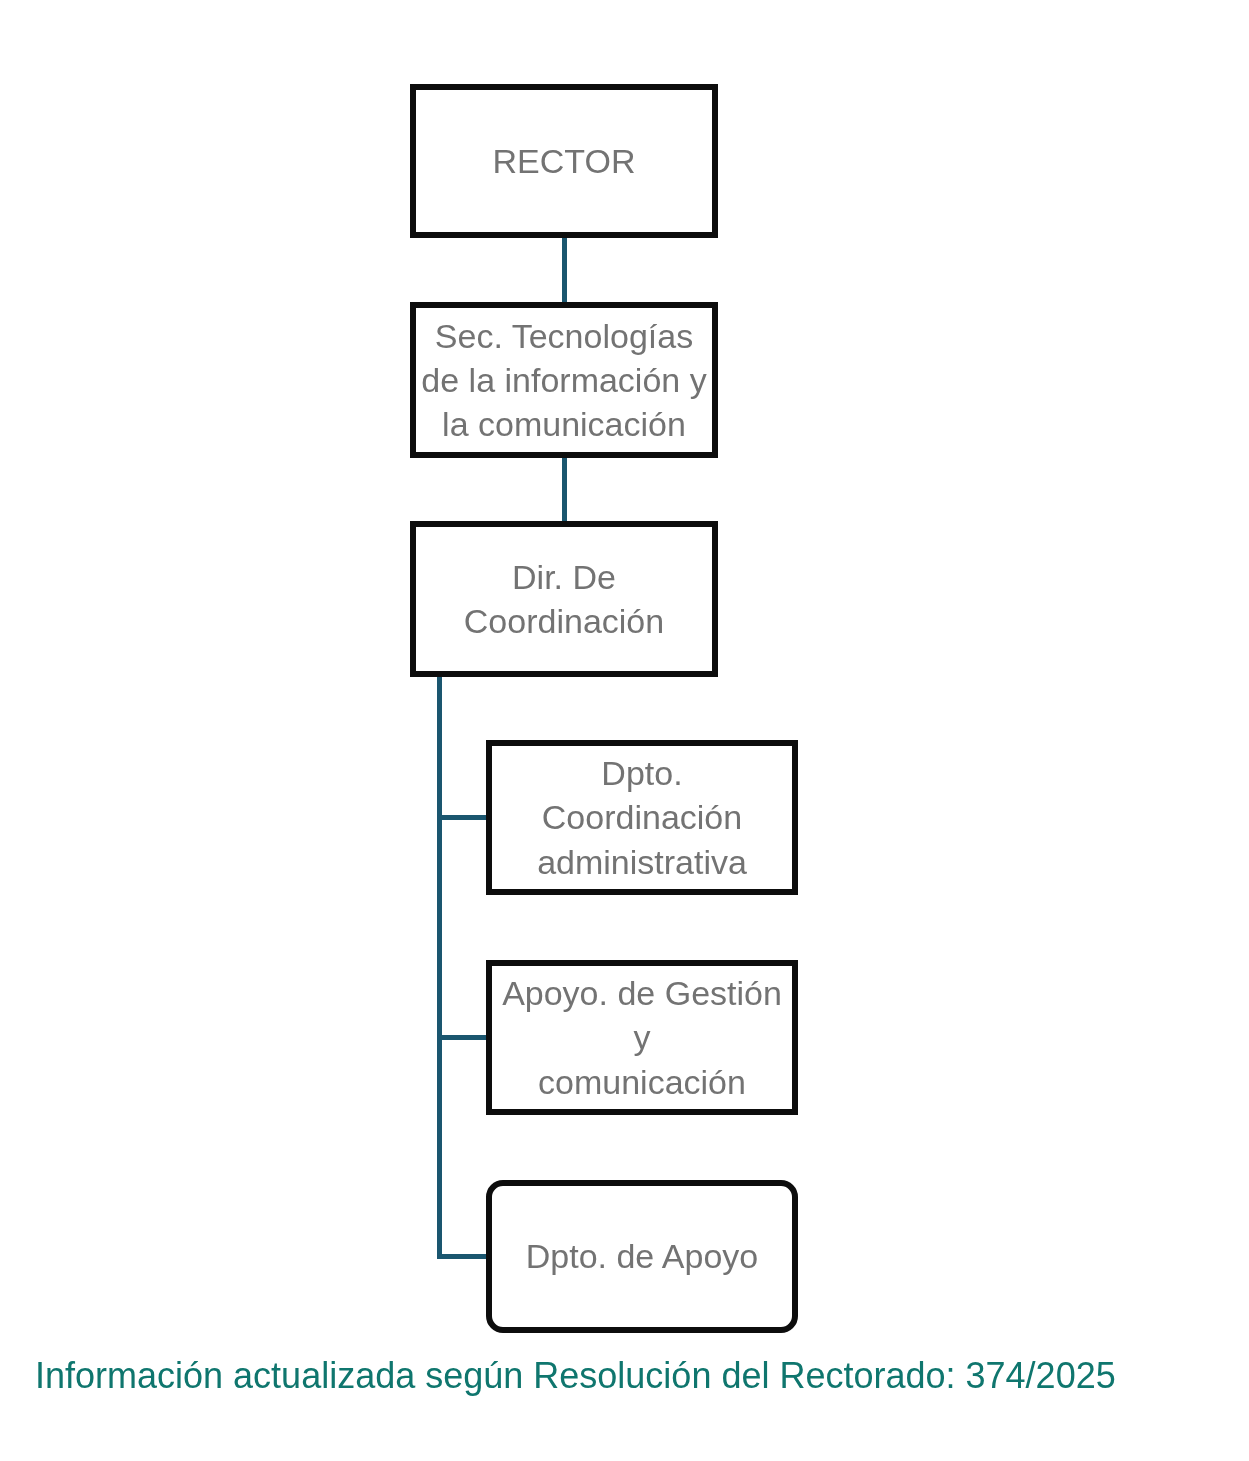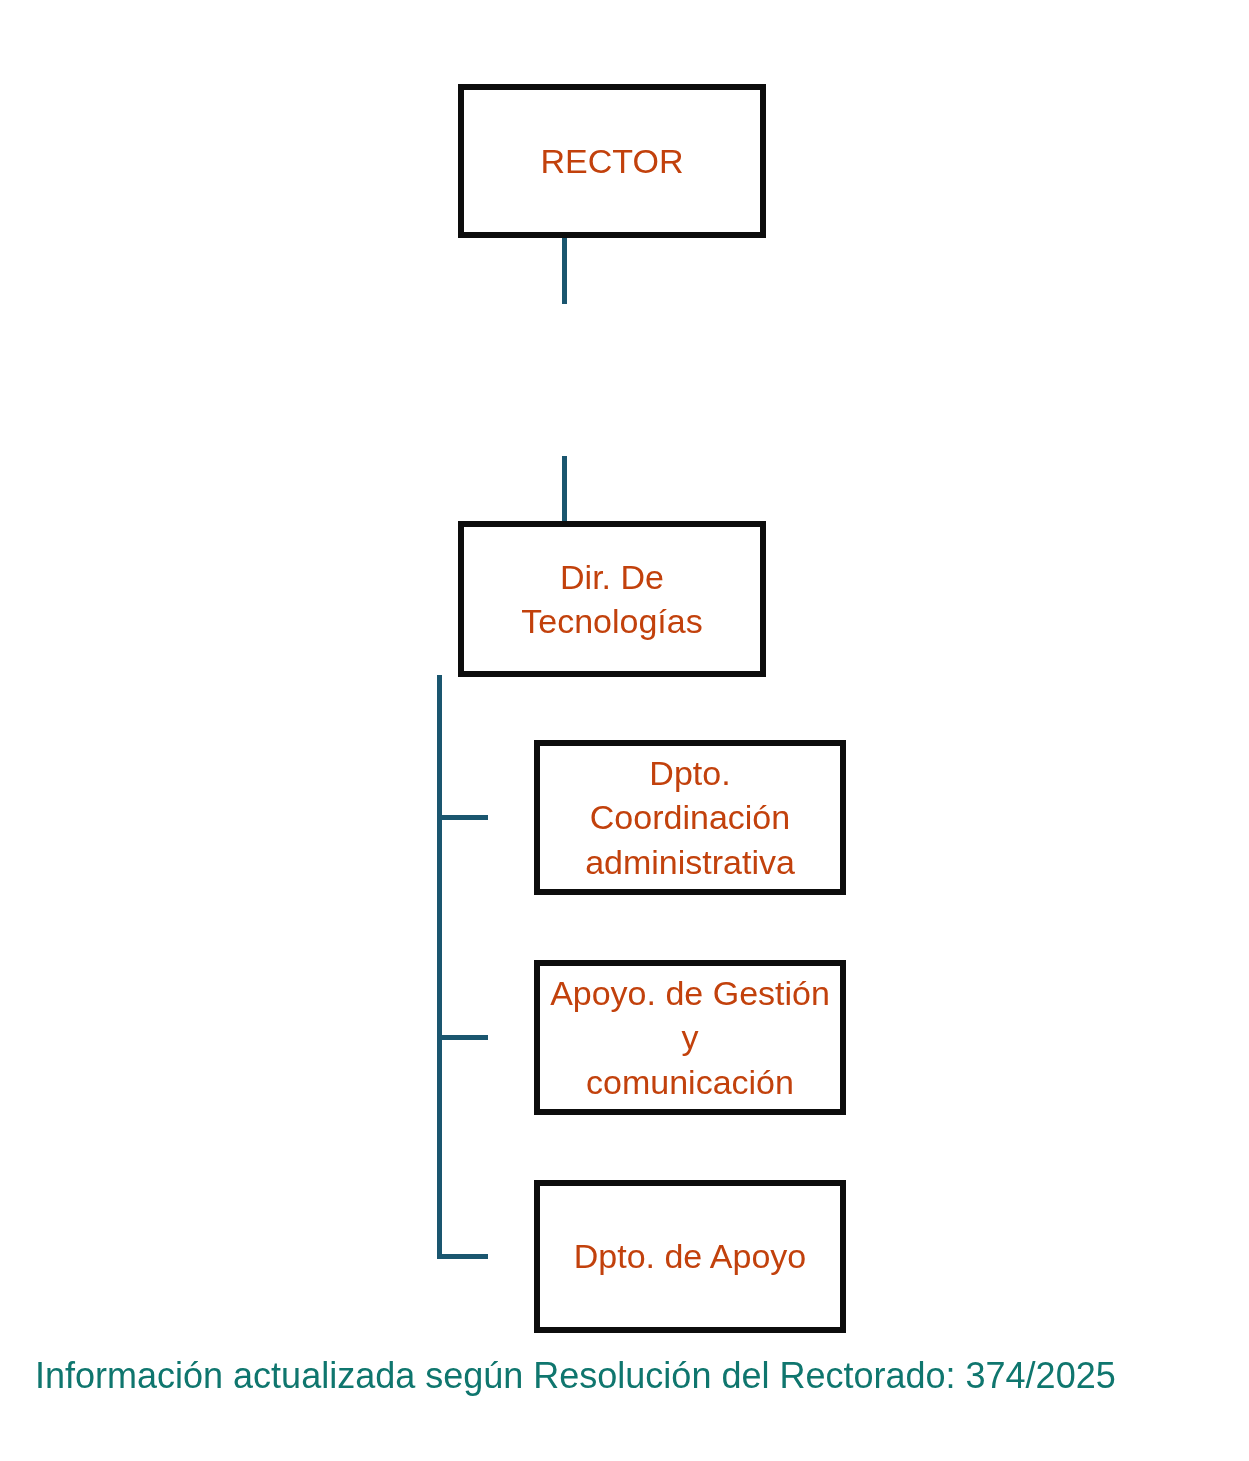--- a/index.html
+++ b/index.html
@@ -19,37 +19,36 @@
     position: absolute;
     box-sizing: border-box;
     border: 6px solid #0d0d0d;
     background: #ffffff;
     display: flex;
     align-items: center;
     justify-content: center;
     text-align: center;
     font-size: 34px;
     line-height: 1.3;
-    color: #c2410c;
+    color: #737373;
     white-space: pre-line;
     z-index: 2;
-    margin-left: 48px;
   }
   .connector {
     position: absolute;
     background: #1a566f;
     z-index: 1;
   }
   
   .n1 { left: 410px; top: 84px;  width: 308px; height: 154px; }
   .n2 { left: 410px; top: 302px; width: 308px; height: 156px; }
   .n3 { left: 410px; top: 521px; width: 308px; height: 156px; }
   .n4 { left: 486px; top: 740px;  width: 312px; height: 155px; }
   .n5 { left: 486px; top: 960px;  width: 312px; height: 155px; }
-  .n6 { left: 486px; top: 1180px; width: 312px; height: 153px; }
+  .n6 { left: 486px; top: 1180px; width: 312px; height: 153px; border-radius: 17px; }
   
   .c-v1    { left: 562px; top: 236px;  width: 5px;  height: 68px;  }
   .c-v2    { left: 562px; top: 456px;  width: 5px;  height: 67px;  }
   .c-trunk { left: 437px; top: 675px;  width: 5px;  height: 584px; }
   .c-h1    { left: 437px; top: 815px;  width: 51px; height: 5px;   }
   .c-h2    { left: 437px; top: 1035px; width: 51px; height: 5px;   }
   .c-h3    { left: 437px; top: 1254px; width: 51px; height: 5px;   }
   .footer-note {
     position: absolute;
     left: 35px;
@@ -67,23 +66,26 @@
 
   <div class="connector c-v1"></div>
   <div class="connector c-v2"></div>
   <div class="connector c-trunk"></div>
   <div class="connector c-h1"></div>
   <div class="connector c-h2"></div>
   <div class="connector c-h3"></div>
 
   <div class="node n1">RECTOR</div>
 
+  <div class="node n2">Sec. Tecnologías
+de la información y
+la comunicación</div>
 
   <div class="node n3">Dir. De
-Tecnologías</div>
+Coordinación</div>
 
   <div class="node n4">Dpto.
 Coordinación
 administrativa</div>
 
   <div class="node n5">Apoyo. de Gestión y
 comunicación</div>
 
   <div class="node n6">Dpto. de Apoyo</div>
 

